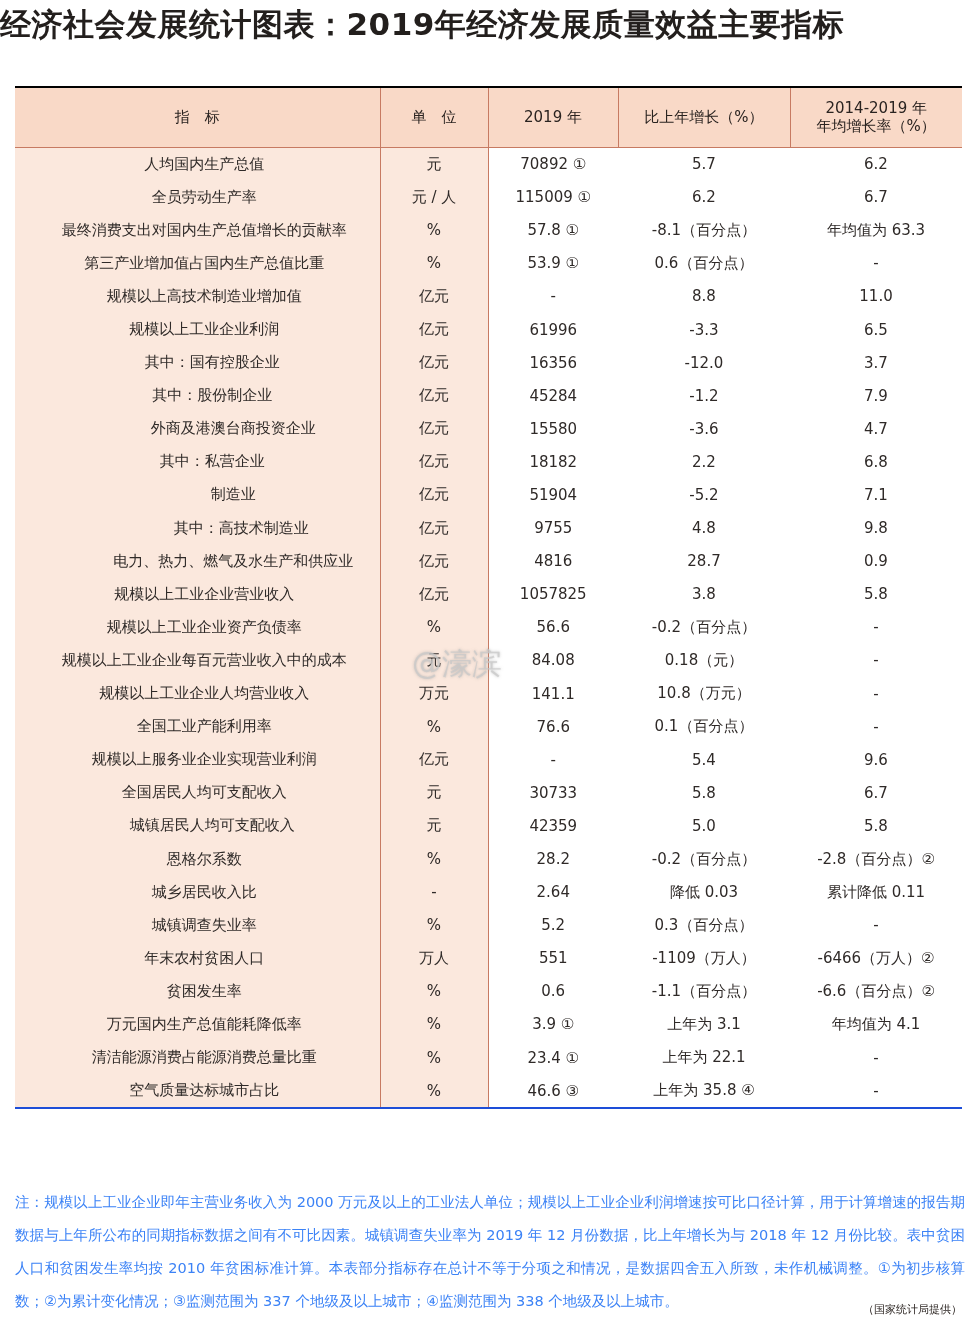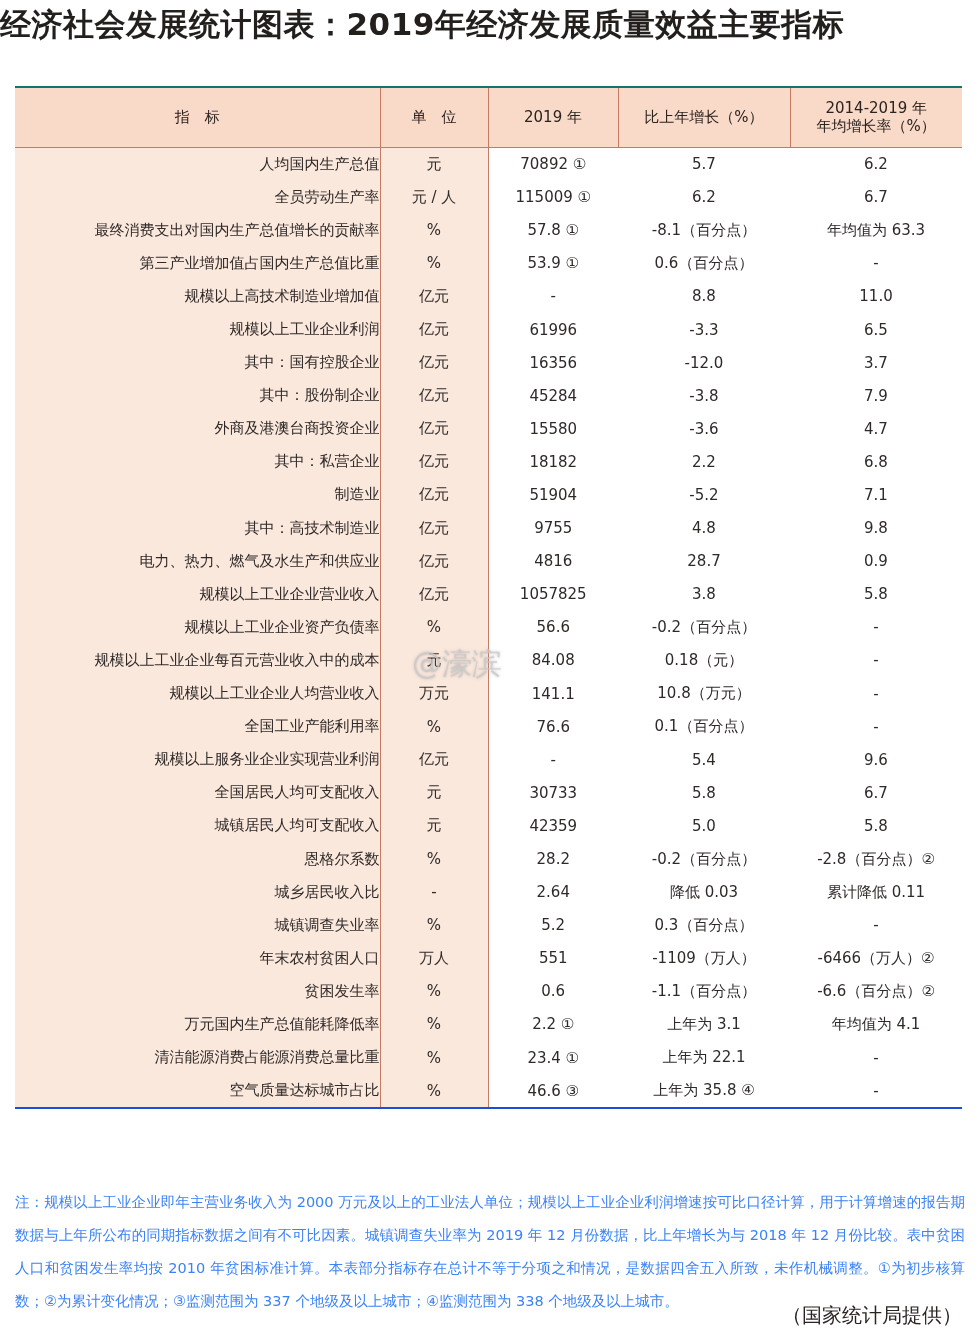--- a/index.html
+++ b/index.html
@@ -4,32 +4,32 @@
   <style>
     html, body { margin: 0; padding: 0; background: #ffffff; }
     body { width: 980px; height: 1329px; position: relative; overflow: hidden;
       font-family: "DejaVu Sans", "Liberation Sans", sans-serif; color: #2a2320; }
     .title { position: absolute; top: 4px; left: 0; width: 980px; text-align: left;
       font-size: 31px; font-weight: bold; color: #231f1d; letter-spacing: 0.5px; }
     .table-wrap { position: absolute; left: 15px; top: 86px; width: 947px; }
     table { border-collapse: collapse; width: 947px; table-layout: fixed; }
     thead tr { background: #f9d9c7; height: 60px; }
     thead th { font-weight: normal; font-size: 15px; color: #2a2320; border-right: 1px solid #c77a62;
-      border-top: 2px solid #0f766e; border-bottom: 1px solid #c77a62; padding: 0; line-height: 18px; }
+      border-top: 2px solid #000000; border-bottom: 1px solid #c77a62; padding: 0; line-height: 18px; }
     thead th:last-child { border-right: none; }
     tbody td { height: 33.1px; padding: 0; font-size: 15px; color: #2f2a28; white-space: nowrap; }
-    tbody td.c-name { background: #fbe8dd; text-align: right; padding-left: 14px; border-right: 1px solid #c77a62; }
+    tbody td.c-name { background: #fbe8dd; text-align: center; padding-left: 14px; border-right: 1px solid #c77a62; }
     tbody td.c-unit { background: #fbe8dd; text-align: center; border-right: 1px solid #c77a62; }
     tbody td.c-num { text-align: center; }
     tbody tr:last-child td { border-bottom: 2px solid #1d4ed8; }
     .indent-1 { padding-left: 30px !important; }
     .indent-2 { padding-left: 72px !important; }
     .indent-3 { padding-left: 88px !important; }
     .note { position: absolute; left: 15px; top: 1186px; width: 950px; font-size: 14.5px; line-height: 33px; color: #3b82f6; text-align: justify; }
-    .source { position: absolute; right: 18px; top: 1302px; font-size: 20px; color: #2a2320; margin-left: 38px; }
+    .source { position: absolute; right: 18px; top: 1302px; font-size: 11px; color: #2a2320; margin-left: 38px; }
     .watermark { position: absolute; left: 412px; top: 644px; font-size: 30px; color: rgba(200,200,200,0.75);
       text-shadow: 0 0 3px rgba(150,150,150,0.5); pointer-events: none; }
   </style>
 </head>
 <body>
 
 <div class="title">经济社会发展统计图表：2019年经济发展质量效益主要指标</div>
 
 <div class="table-wrap">
   <table>
@@ -97,21 +97,21 @@
           <td class="c-name indent-1">其中：国有控股企业</td>
           <td class="c-unit">亿元</td>
           <td class="c-num">16356</td>
           <td class="c-num">-12.0</td>
           <td class="c-num">3.7</td>
         </tr>
         <tr>
           <td class="c-name indent-1">其中：股份制企业</td>
           <td class="c-unit">亿元</td>
           <td class="c-num">45284</td>
-          <td class="c-num">-3.8</td>
+          <td class="c-num">-1.2</td>
           <td class="c-num">7.9</td>
         </tr>
         <tr>
           <td class="c-name indent-2">外商及港澳台商投资企业</td>
           <td class="c-unit">亿元</td>
           <td class="c-num">15580</td>
           <td class="c-num">-3.6</td>
           <td class="c-num">4.7</td>
         </tr>
         <tr>
@@ -229,21 +229,21 @@
         <tr>
           <td class="c-name ">贫困发生率</td>
           <td class="c-unit">%</td>
           <td class="c-num">0.6</td>
           <td class="c-num">-1.1（百分点）</td>
           <td class="c-num">-6.6（百分点）②</td>
         </tr>
         <tr>
           <td class="c-name ">万元国内生产总值能耗降低率</td>
           <td class="c-unit">%</td>
-          <td class="c-num">2.2 ①</td>
+          <td class="c-num">3.9 ①</td>
           <td class="c-num">上年为 3.1</td>
           <td class="c-num">年均值为 4.1</td>
         </tr>
         <tr>
           <td class="c-name ">清洁能源消费占能源消费总量比重</td>
           <td class="c-unit">%</td>
           <td class="c-num">23.4 ①</td>
           <td class="c-num">上年为 22.1</td>
           <td class="c-num">-</td>
         </tr>

